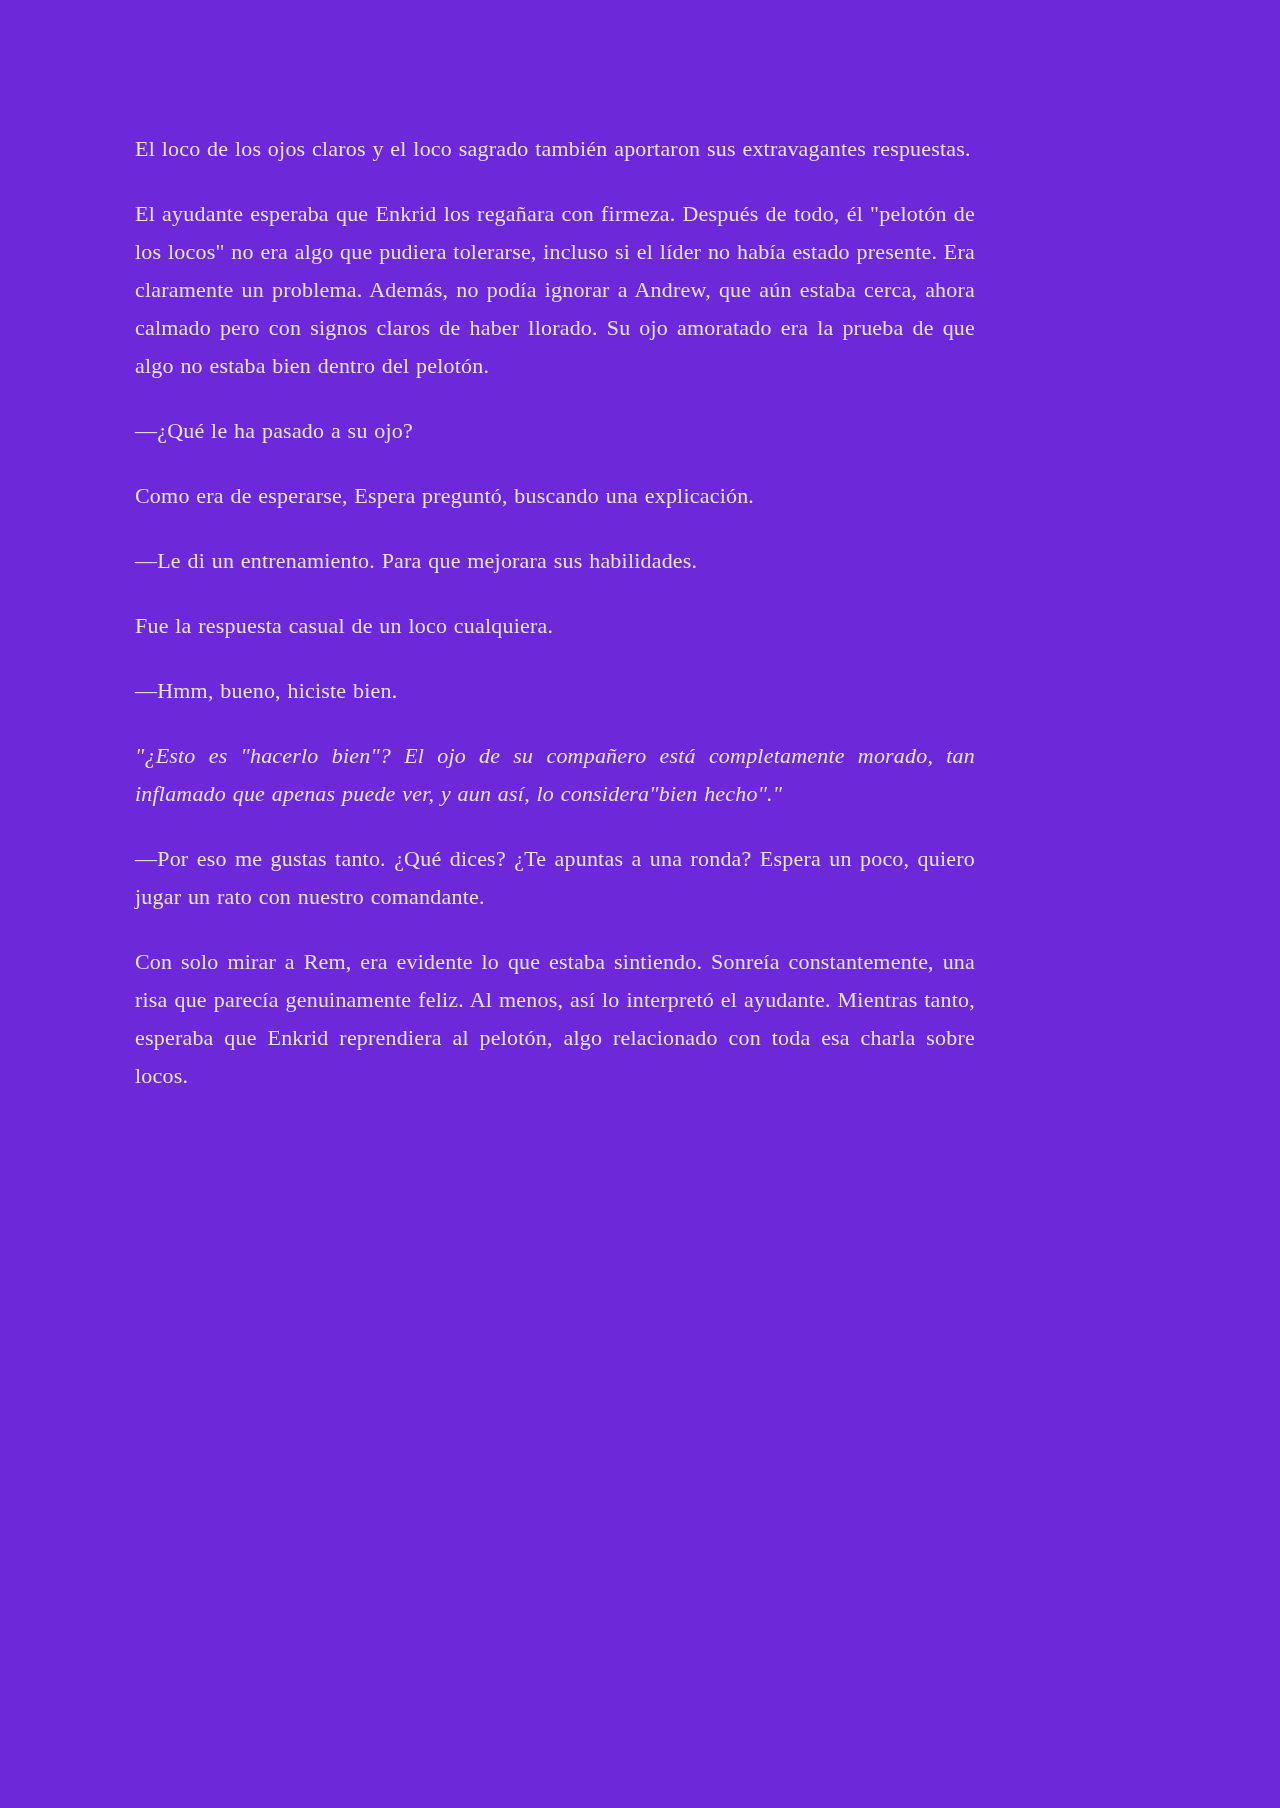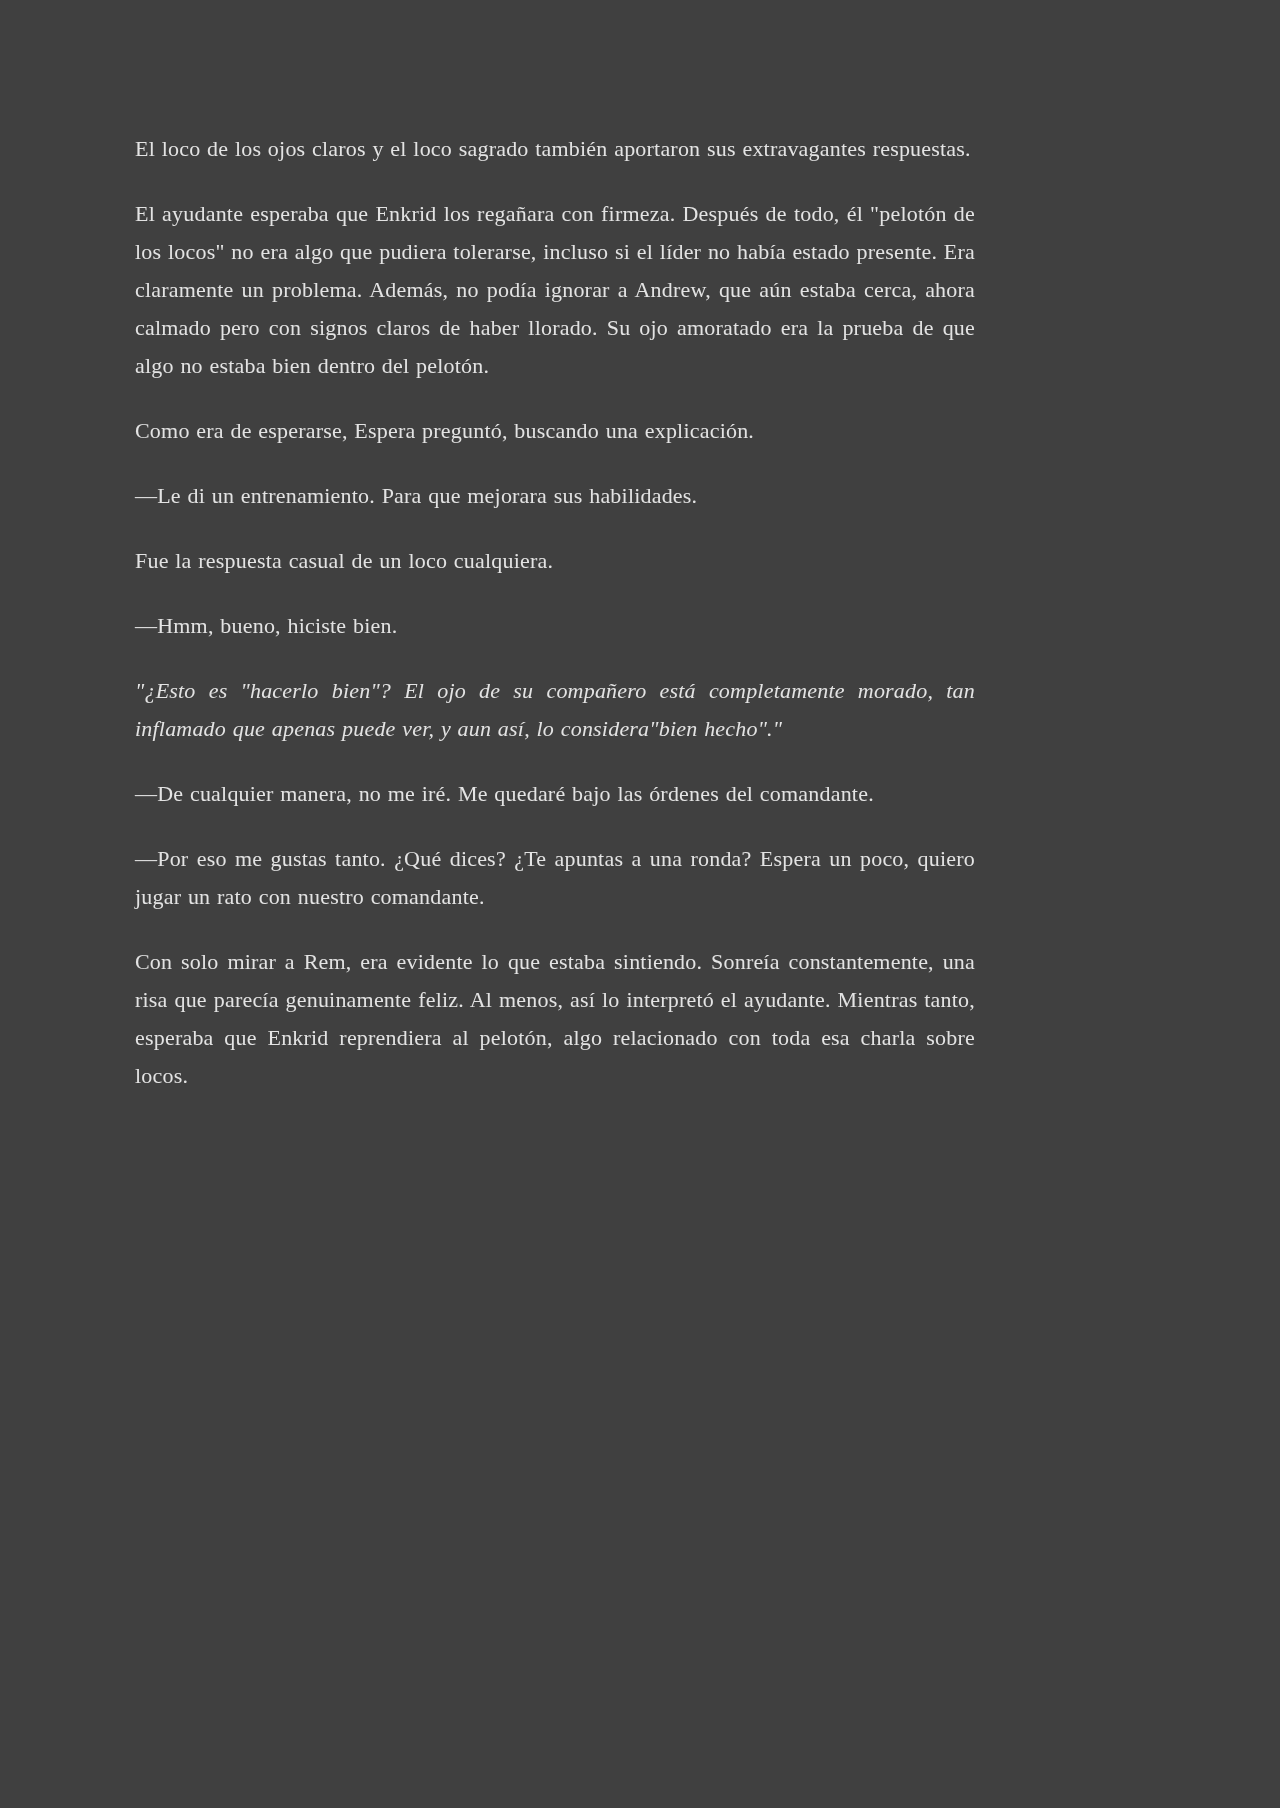--- a/index.html
+++ b/index.html
@@ -5,21 +5,21 @@
   html, body {
     margin: 0;
     padding: 0;
     background: #262626;
   }
   .page {
     position: relative;
     width: 1280px;
     min-height: 1808px;
     box-sizing: border-box;
-    background: #404040;
+    background: #6d28d9;
     padding: 130px 305px 80px 135px;
     font-family: "Liberation Serif", "DejaVu Serif", serif;
     color: #e3e3e3;
   }
   .para {
     font-size: 22px;
     line-height: 38px;
     text-align: justify;
     margin: 0 0 27px 0;
     letter-spacing: 0.2px;
@@ -28,21 +28,21 @@
   .para.italic {
     font-style: italic;
   }
 </style>
 </head>
 <body>
 
 <div class="page">
   <p class="para">El loco de los ojos claros y el loco sagrado también aportaron sus extravagantes respuestas.</p>
   <p class="para">El ayudante esperaba que Enkrid los regañara con firmeza. Después de todo, él "pelotón de los locos" no era algo que pudiera tolerarse, incluso si el líder no había estado presente. Era claramente un problema. Además, no podía ignorar a Andrew, que aún estaba cerca, ahora calmado pero con signos claros de haber llorado. Su ojo amoratado era la prueba de que algo no estaba bien dentro del pelotón.</p>
+  <p class="para">—¿Qué le ha pasado a su ojo?</p>
   <p class="para">Como era de esperarse, Espera preguntó, buscando una explicación.</p>
   <p class="para">—Le di un entrenamiento. Para que mejorara sus habilidades.</p>
   <p class="para">Fue la respuesta casual de un loco cualquiera.</p>
   <p class="para">—Hmm, bueno, hiciste bien.</p>
   <p class="para italic">"¿Esto es "hacerlo bien"? El ojo de su compañero está completamente morado, tan inflamado que apenas puede ver, y aun así, lo considera"bien hecho"."</p>
-  <p class="para">—De cualquier manera, no me iré. Me quedaré bajo las órdenes del comandante.</p>
   <p class="para">—Por eso me gustas tanto. ¿Qué dices? ¿Te apuntas a una ronda? Espera un poco, quiero jugar un rato con nuestro comandante.</p>
   <p class="para">Con solo mirar a Rem, era evidente lo que estaba sintiendo. Sonreía constantemente, una risa que parecía genuinamente feliz. Al menos, así lo interpretó el ayudante. Mientras tanto, esperaba que Enkrid reprendiera al pelotón, algo relacionado con toda esa charla sobre locos.</p>
 </div>
 
 </body></html>

